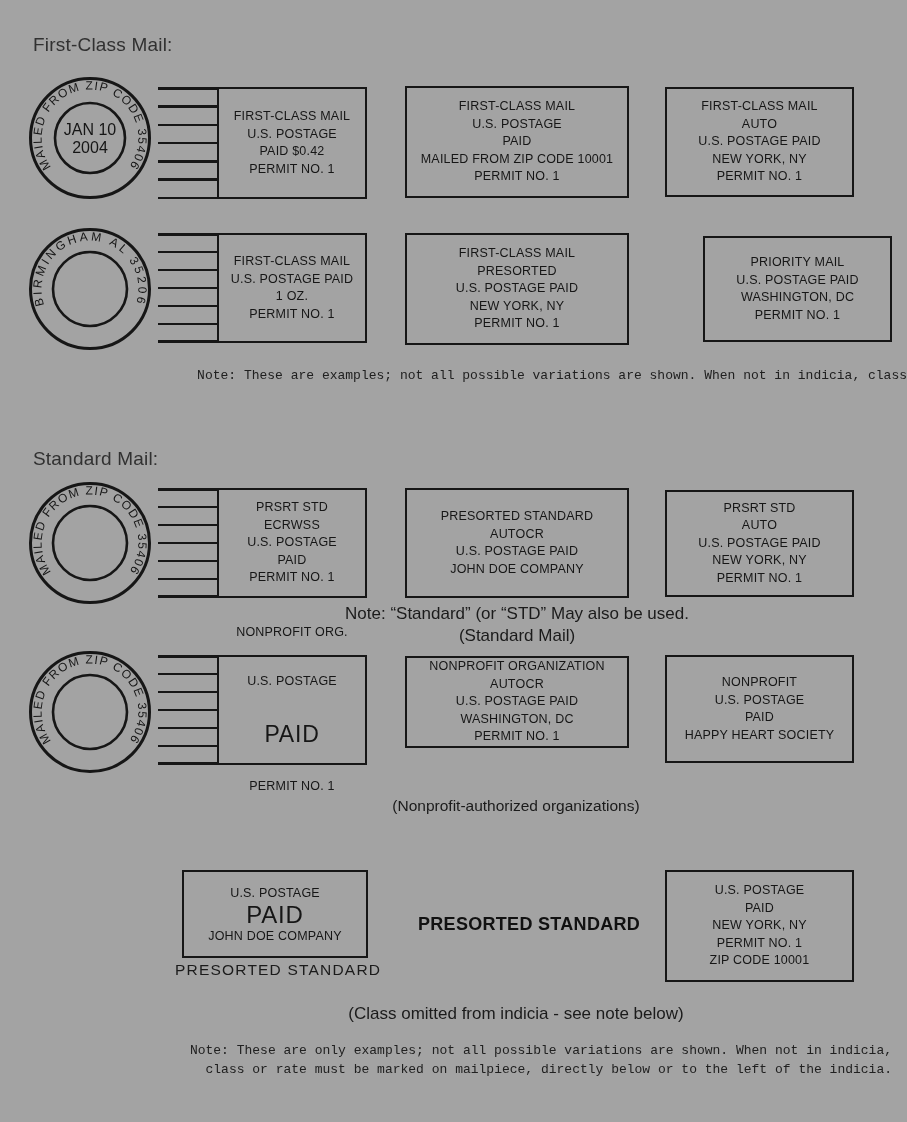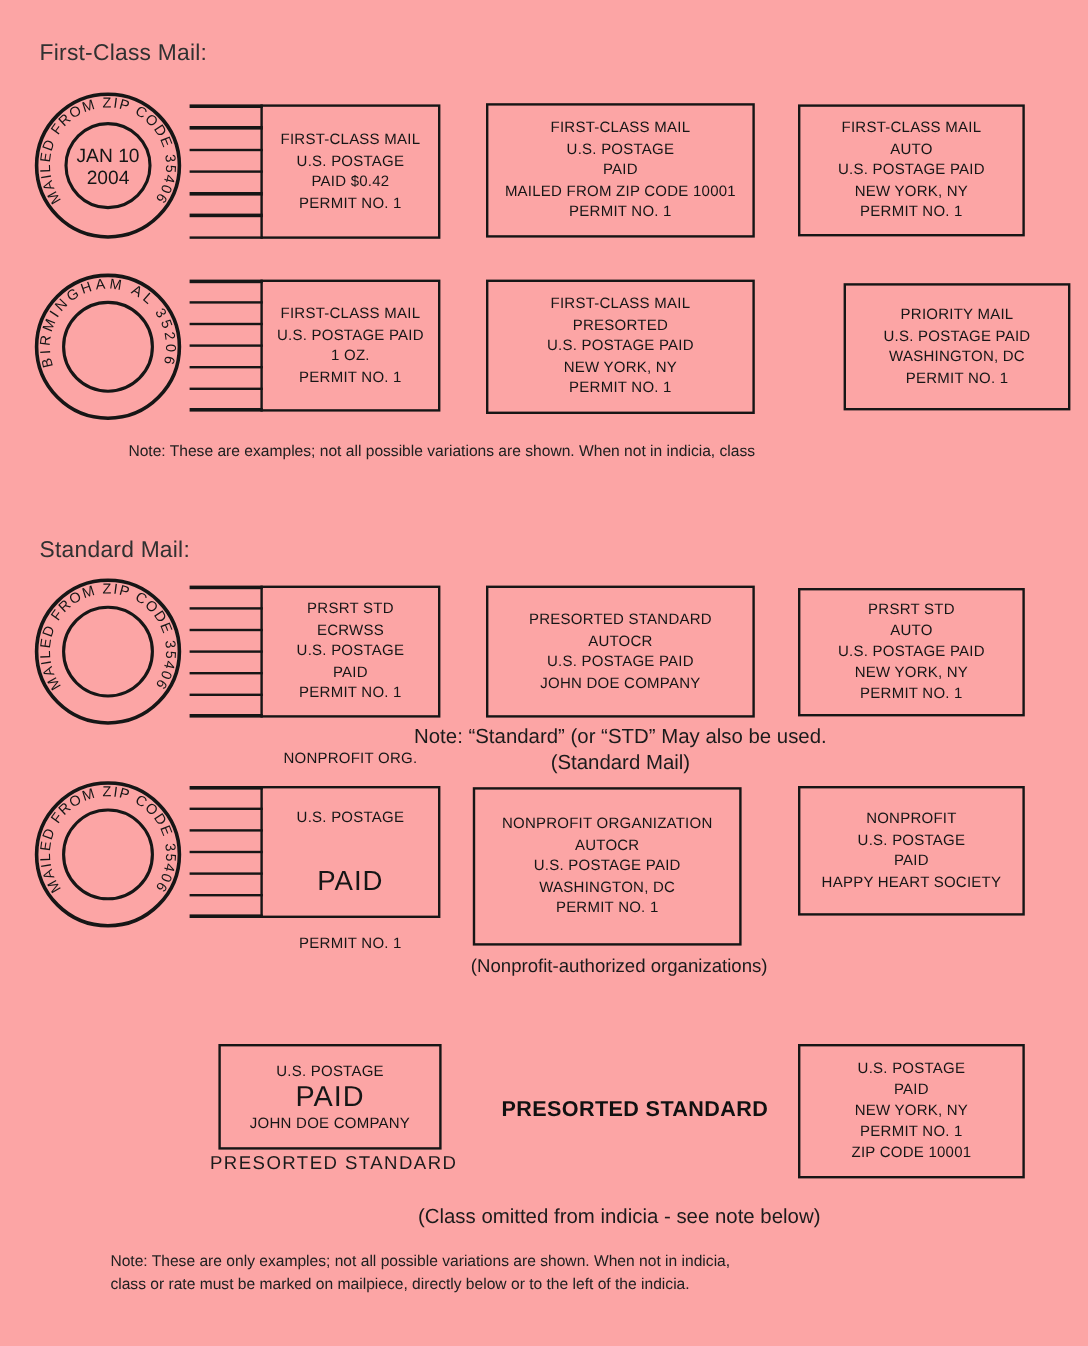--- a/index.html
+++ b/index.html
@@ -1,17 +1,17 @@
 <!DOCTYPE html>
 <html><head>
 <meta charset="utf-8">
 <style>
   html,body { margin:0; padding:0; background:#fff; }
   .page {
-    position:relative; width:907px; height:1122px; background:#fca5a5;
+    position:relative; width:907px; height:1122px; background:#a3a3a3;
     font-family:"Liberation Sans", sans-serif; color:#161616; overflow:hidden;
   }
   .section-heading {
     position:absolute; font-size:19px; color:#313131; letter-spacing:0.2px;
   }
   .ibox {
     position:absolute; border:2.5px solid #161616; box-sizing:border-box;
     display:flex; flex-direction:column; justify-content:center; align-items:center;
     text-align:center; font-size:12.5px; line-height:17.5px; letter-spacing:0.2px; color:#161616;
   }
@@ -25,21 +25,21 @@
   .bars span { display:block; height:2.5px; background:#161616; }
   .postmark { position:absolute; }
   .ring-text {
     font-family:"Liberation Sans", sans-serif; font-size:12px; letter-spacing:1.3px; fill:#161616;
   }
   .ring-text.wide { letter-spacing:2.8px; }
   .pm-date {
     font-family:"Liberation Sans", sans-serif; font-size:16px; fill:#161616;
   }
   .note {
-    position:absolute; text-align:left; font-size:13px; line-height:19px; color:#202020; letter-spacing:0px;
+    position:absolute; text-align:right; font-size:13px; line-height:19px; color:#202020; letter-spacing:0px;font-family:Liberation Mono, monospace;
   }
   .caption-lg {
     position:absolute; text-align:center; font-size:17px; line-height:22px; color:#1b1b1b;
   }
   .caption-md {
     position:absolute; text-align:center; font-size:15.5px; color:#1b1b1b;
   }
   .bold-label {
     position:absolute; font-size:18px; font-weight:bold; letter-spacing:0.3px; color:#111;
     white-space:nowrap;
@@ -189,21 +189,21 @@
       <span></span>
       <span></span>
       <span></span>
   </div>
   <div class="ibox" style="left:217px; top:655px; width:150px; height:110px;gap:31px;">
     <div class="ln">NONPROFIT ORG.</div>
     <div class="ln">U.S. POSTAGE</div>
     <div class="ln big-paid">PAID</div>
     <div class="ln">PERMIT NO. 1</div>
   </div>
-  <div class="ibox" style="left:394px; top:656px; width:224px; height:132px;">
+  <div class="ibox" style="left:405px; top:656px; width:224px; height:92px;">
     <div class="ln">NONPROFIT ORGANIZATION</div>
     <div class="ln">AUTOCR</div>
     <div class="ln">U.S. POSTAGE PAID</div>
     <div class="ln">WASHINGTON, DC</div>
     <div class="ln">PERMIT NO. 1</div>
   </div>
   <div class="ibox" style="left:665px; top:655px; width:189px; height:108px;">
     <div class="ln">NONPROFIT</div>
     <div class="ln">U.S. POSTAGE</div>
     <div class="ln">PAID</div>

